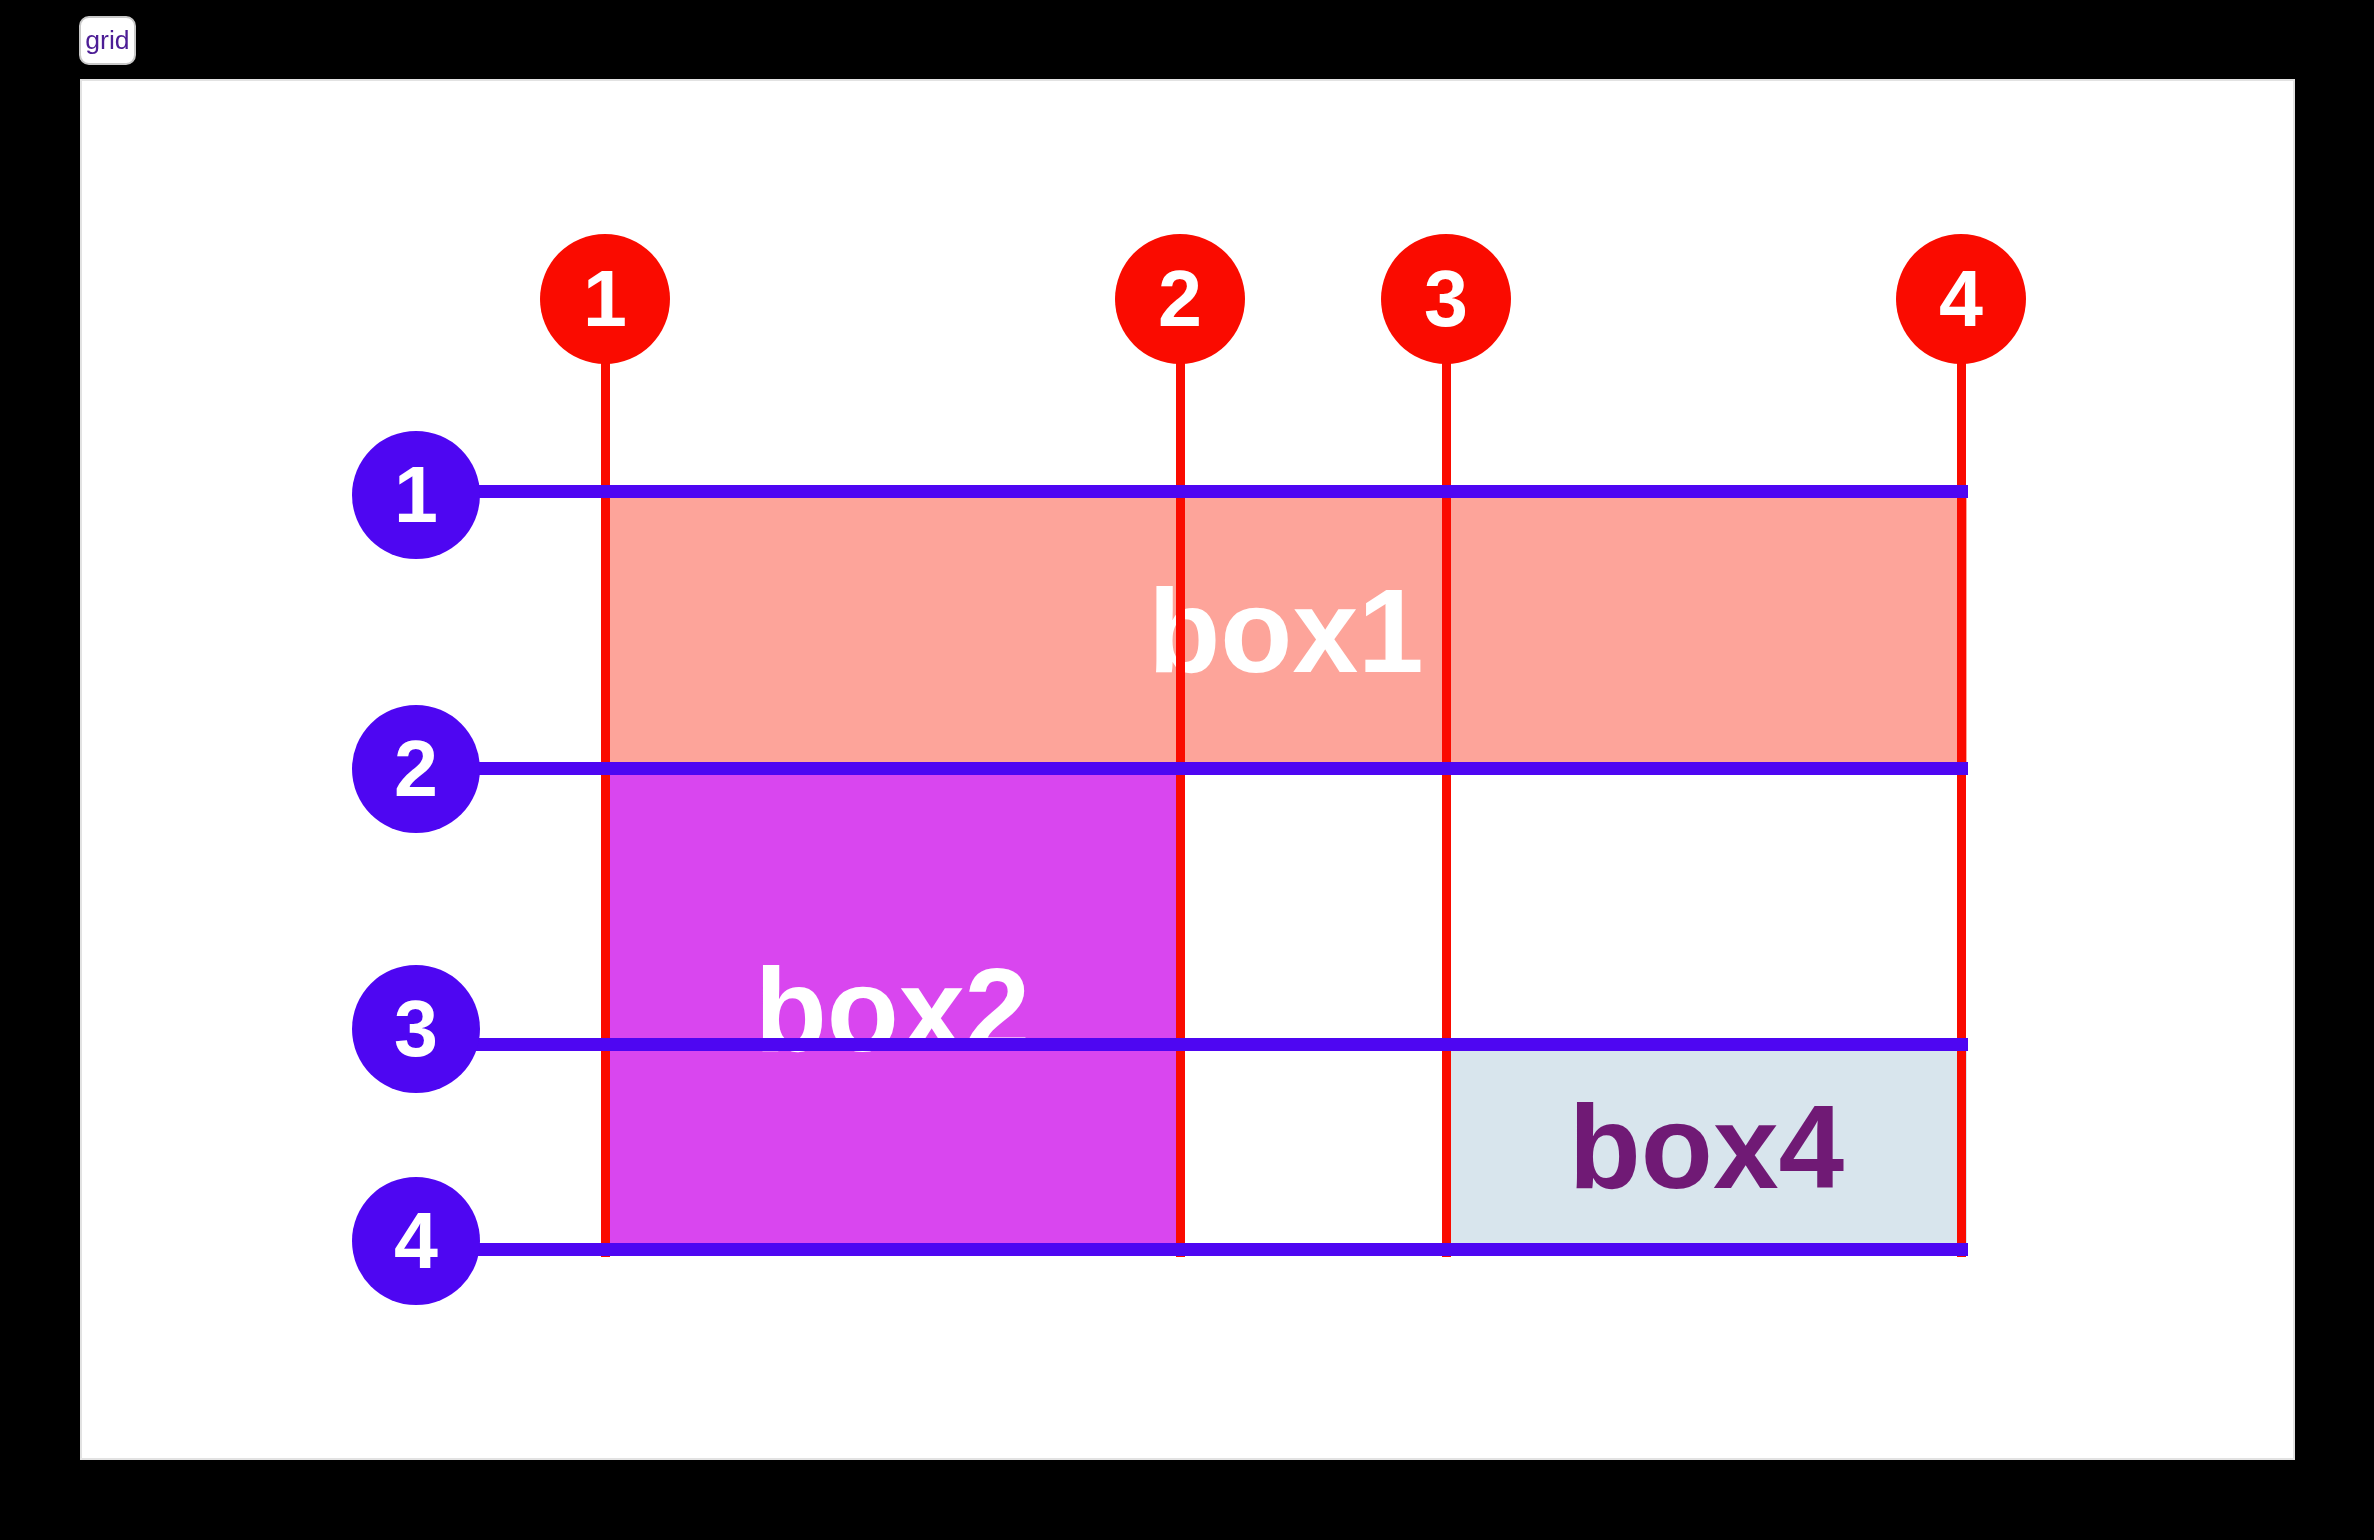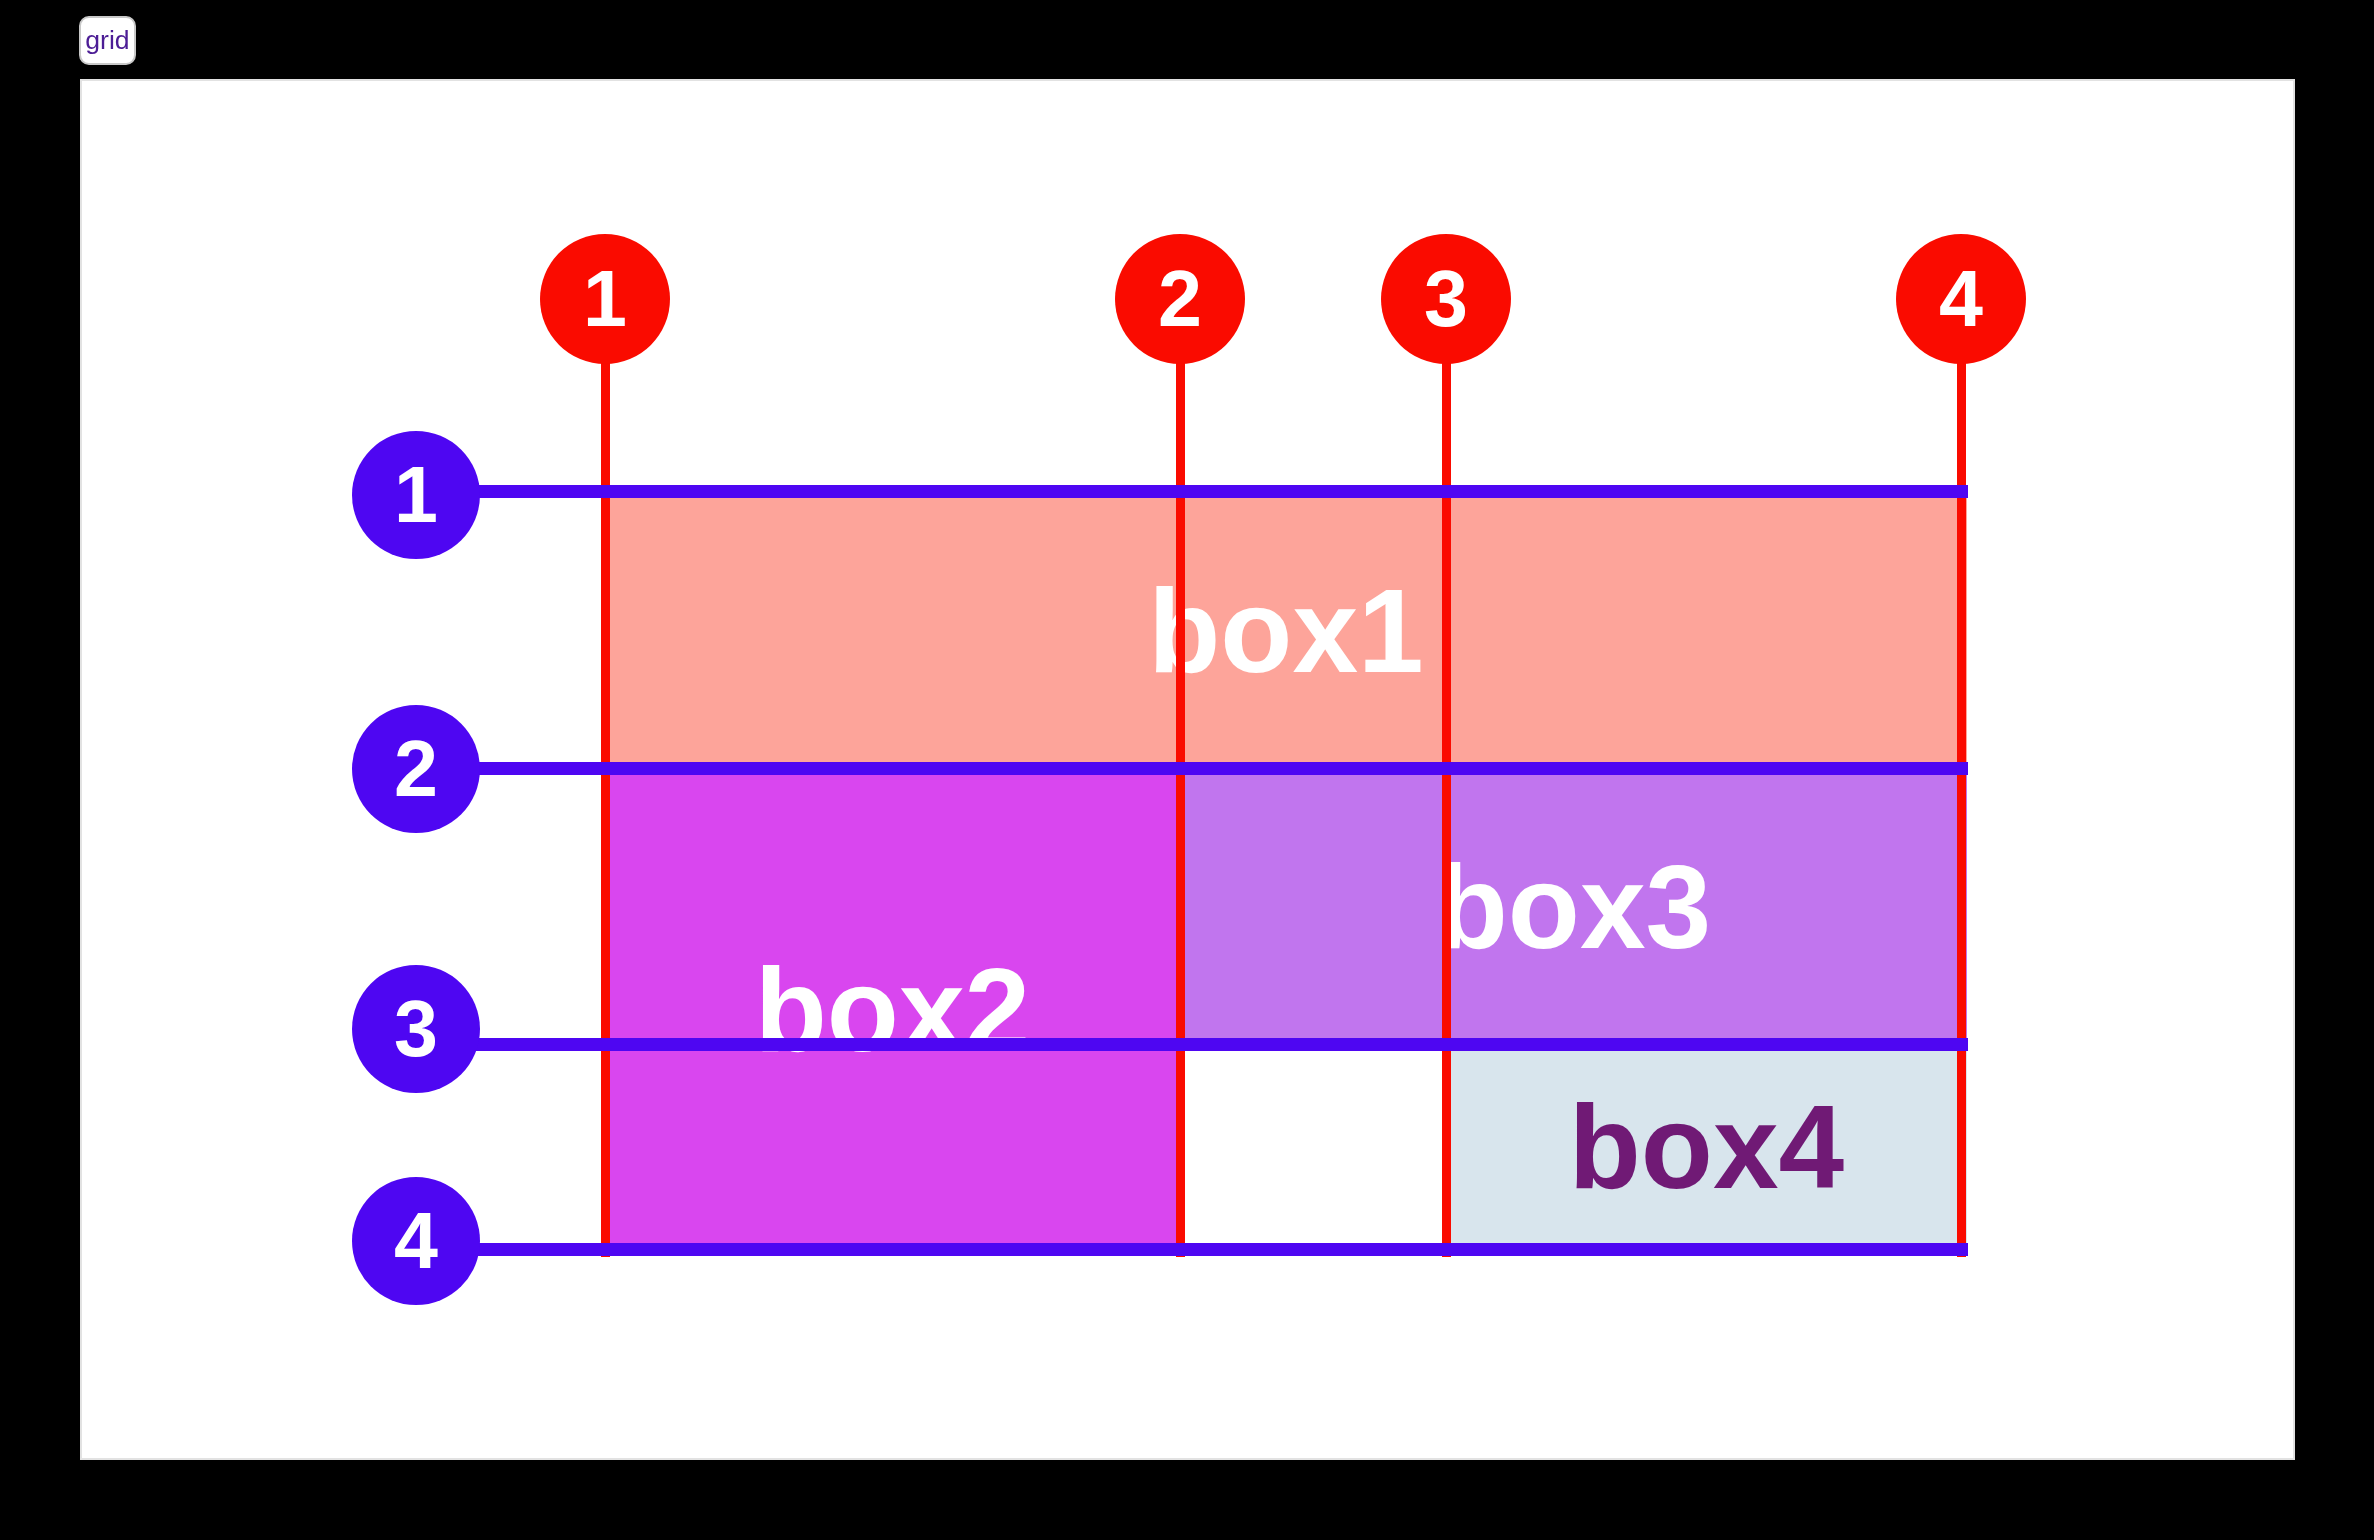--- a/index.html
+++ b/index.html
@@ -101,23 +101,20 @@
 <button class="grid-badge" style="color: #4c1d95;">grid</button>
 
 <div class="canvas" style="background: rgb(255, 255, 255);">
 
   <div class="grid-item box1" style="background: rgb(253, 164, 154);">
     <span class="box-label" style="color: rgb(255, 255, 255);">box1</span>
   </div>
   <div class="grid-item box2" style="background: #d946ef;">
     <span class="box-label" style="color: rgb(255, 255, 255);">box2</span>
   </div>
-  <div class="grid-item box3" style="background: rgb(193, 117, 238);">
-    <span class="box-label" style="color: rgb(255, 255, 255);">box3</span>
-  </div>
   <div class="grid-item box4" style="background: rgb(216, 229, 237);">
     <span class="box-label" style="color: #701a75;">box4</span>
   </div>
 
   <div class="col-line c1" style="background: rgb(250, 11, 0);"></div>
   <div class="col-line c2" style="background: rgb(250, 11, 0);"></div>
   <div class="col-line c3" style="background: rgb(250, 11, 0);"></div>
   <div class="col-line c4" style="background: rgb(250, 11, 0);"></div>
 
   <div class="row-line r1" style="background: rgb(78, 6, 242);"></div>

